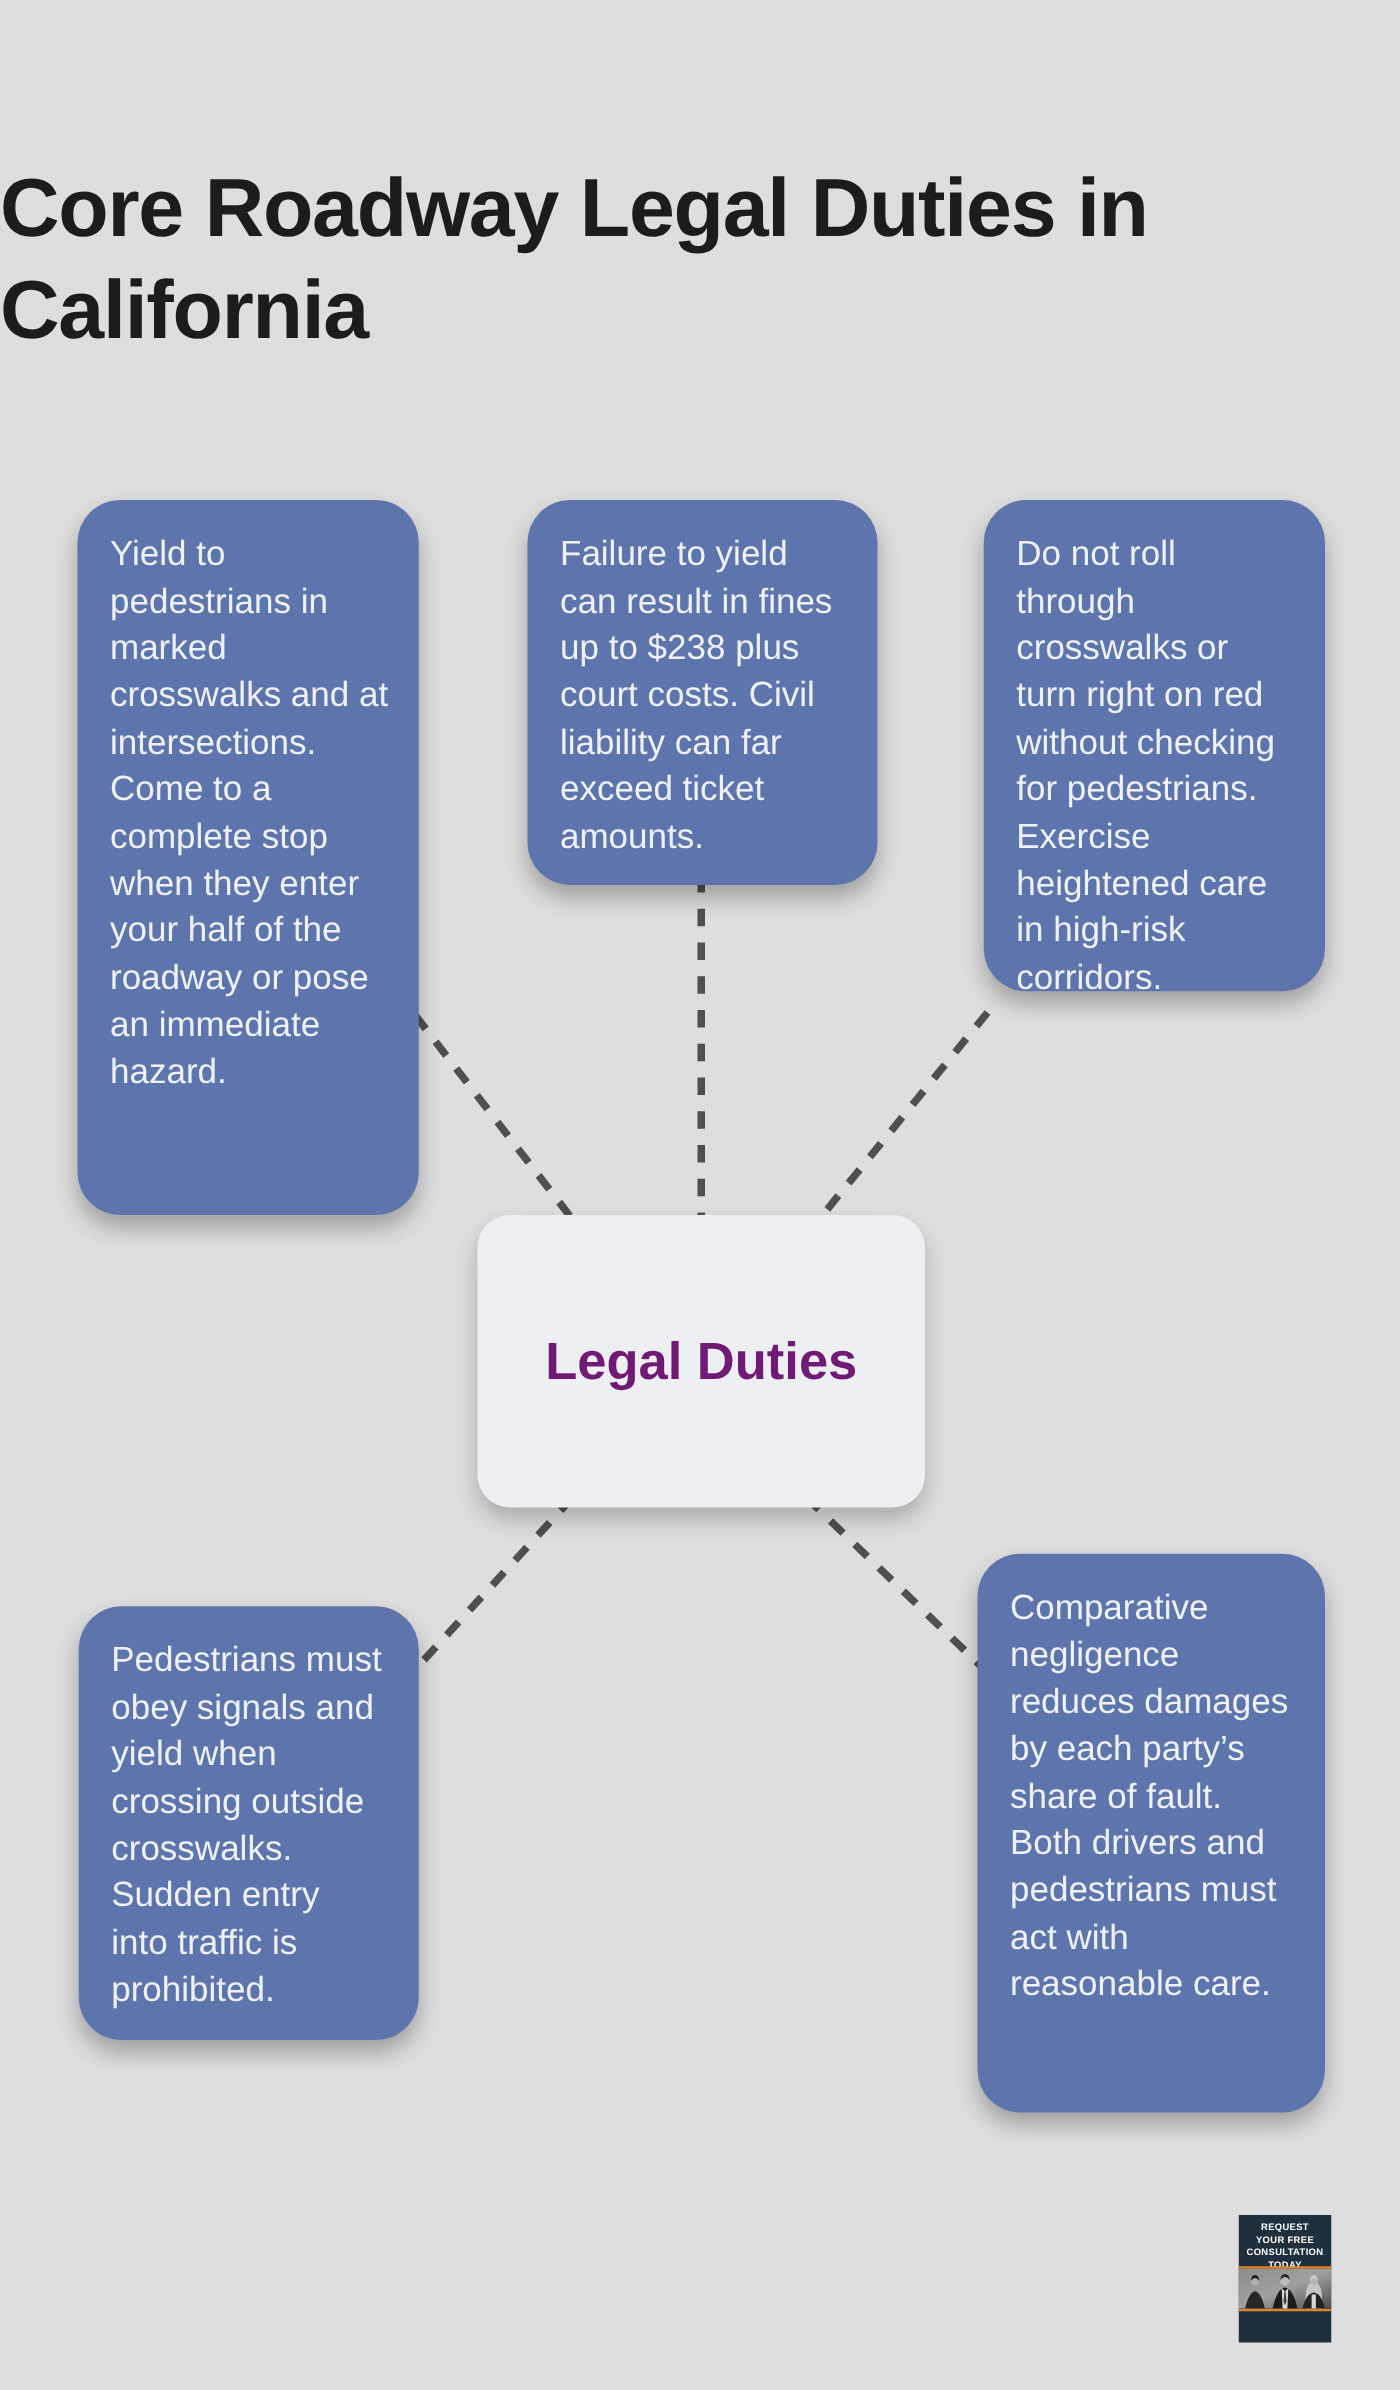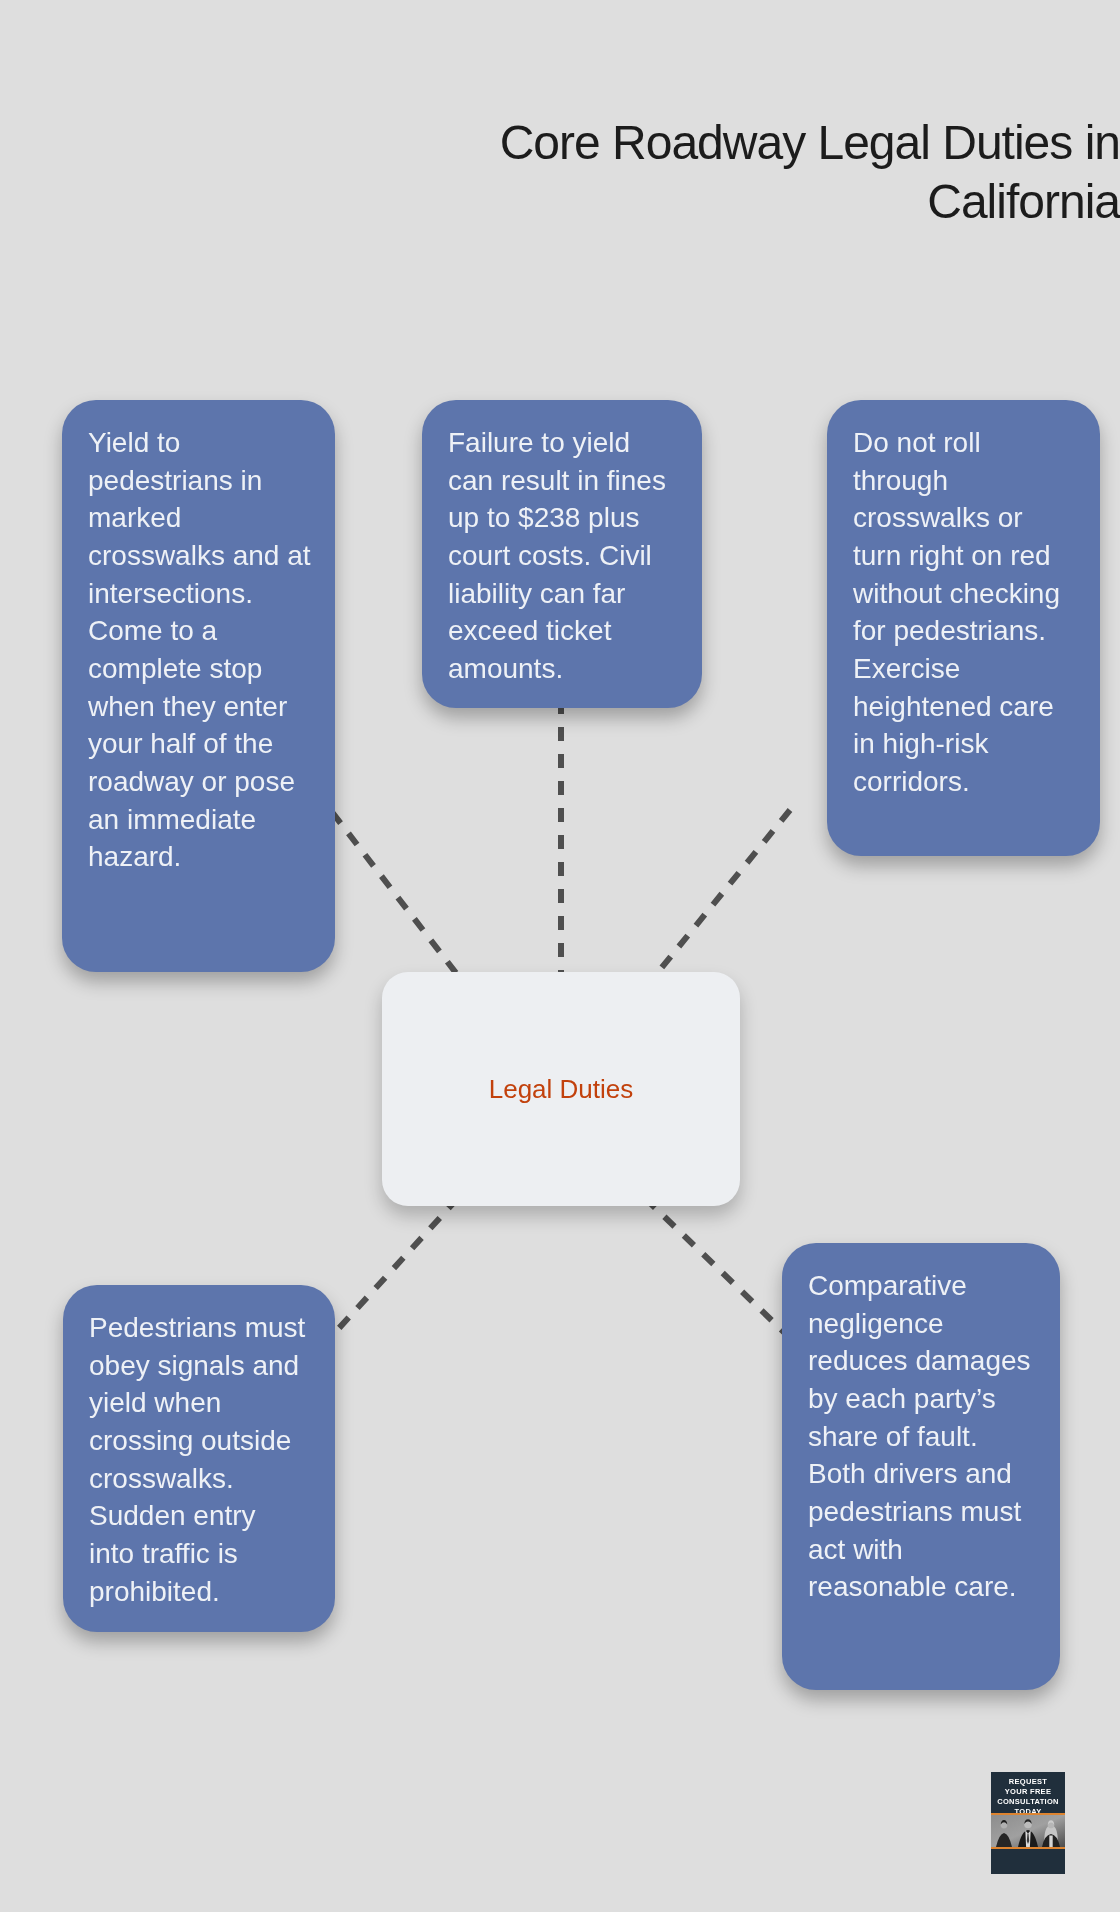--- a/index.html
+++ b/index.html
@@ -12,23 +12,23 @@
     background: #dedede;
     overflow: hidden;
     margin: 0 auto;
   }
 
   .title {
     position: absolute;
     left: 0;
     top: 82px;
     width: 1120px;
-    text-align: right;
-    font-weight: 400;
-    font-size: 48px;
+    text-align: left;
+    font-weight: 700;
+    font-size: 66px;
     line-height: 1.22;
     letter-spacing: -1px;
     color: #1c1c1c;
   }
 
   .connectors {
     position: absolute;
     left: 0; top: 0;
     width: 1120px; height: 1912px;
     z-index: 1;
@@ -50,40 +50,40 @@
   }
   .duty-text {
     color: #eef1f6;
     font-size: 28px;
     line-height: 1.345;
     white-space: pre-line;
   }
 
   .box-1 { left: 62px;  top: 400px;  width: 273px; height: 572px; }
   .box-2 { left: 422px; top: 400px;  width: 280px; height: 308px; }
-  .box-3 { left: 787px; top: 400px;  width: 273px; height: 456px; margin-left: 40px; }
+  .box-3 { left: 787px; top: 400px;  width: 273px; height: 393px; }
   .box-4 { left: 63px;  top: 1285px; width: 272px; height: 347px; }
   .box-5 { left: 782px; top: 1243px; width: 278px; height: 447px; }
 
   .center-node {
     position: absolute;
     z-index: 2;
     left: 382px; top: 972px;
     width: 358px; height: 234px;
     background: #edeff2;
     border-radius: 26px;
     box-shadow: 0 10px 18px rgba(0,0,0,0.22);
     display: flex;
     align-items: center;
     justify-content: center;
   }
   .center-label {
-    font-size: 26px;
-    font-weight: 400;
-    color: #c2410c;
+    font-size: 42px;
+    font-weight: 700;
+    color: #701a75;
   }
 
   .badge {
     position: absolute;
     z-index: 3;
     left: 991px; top: 1772px;
     width: 74px; height: 102px;
     background: #202f3c;
     display: flex;
     flex-direction: column;

